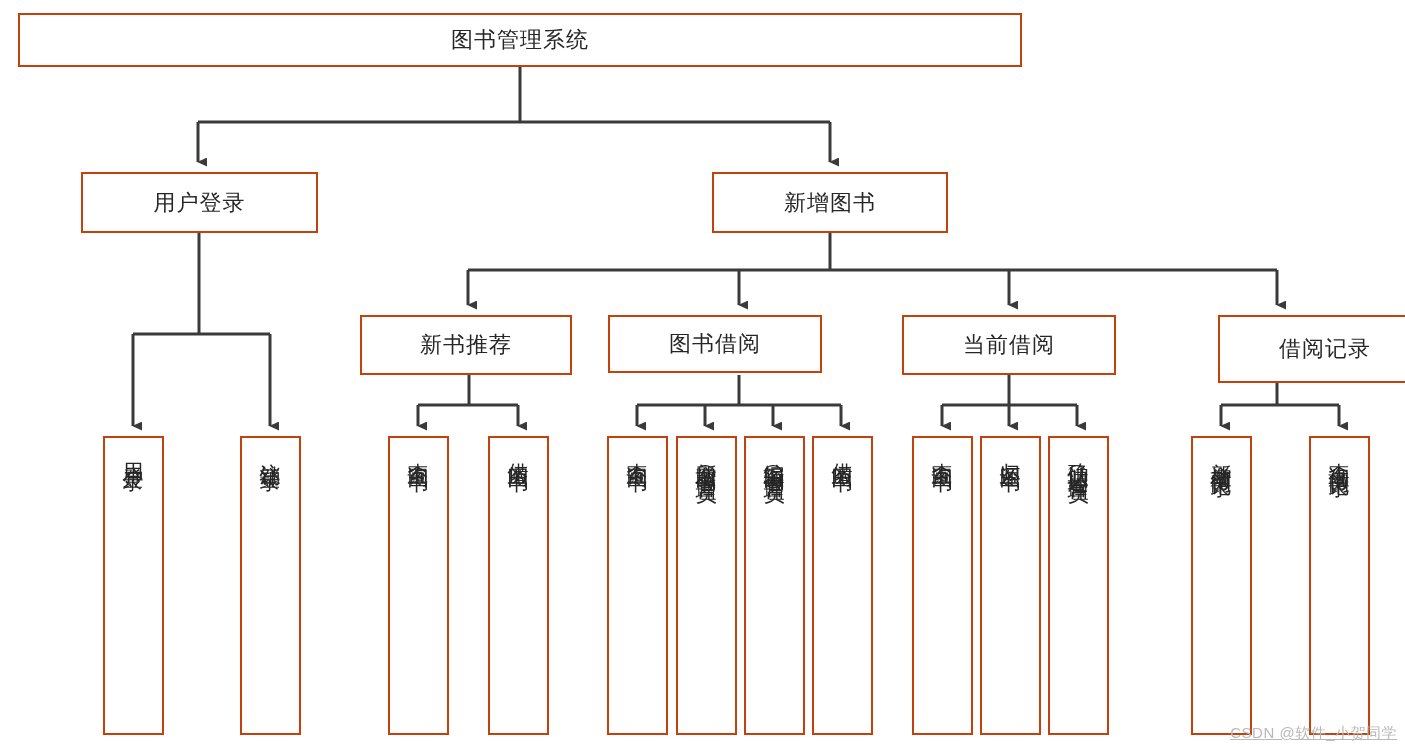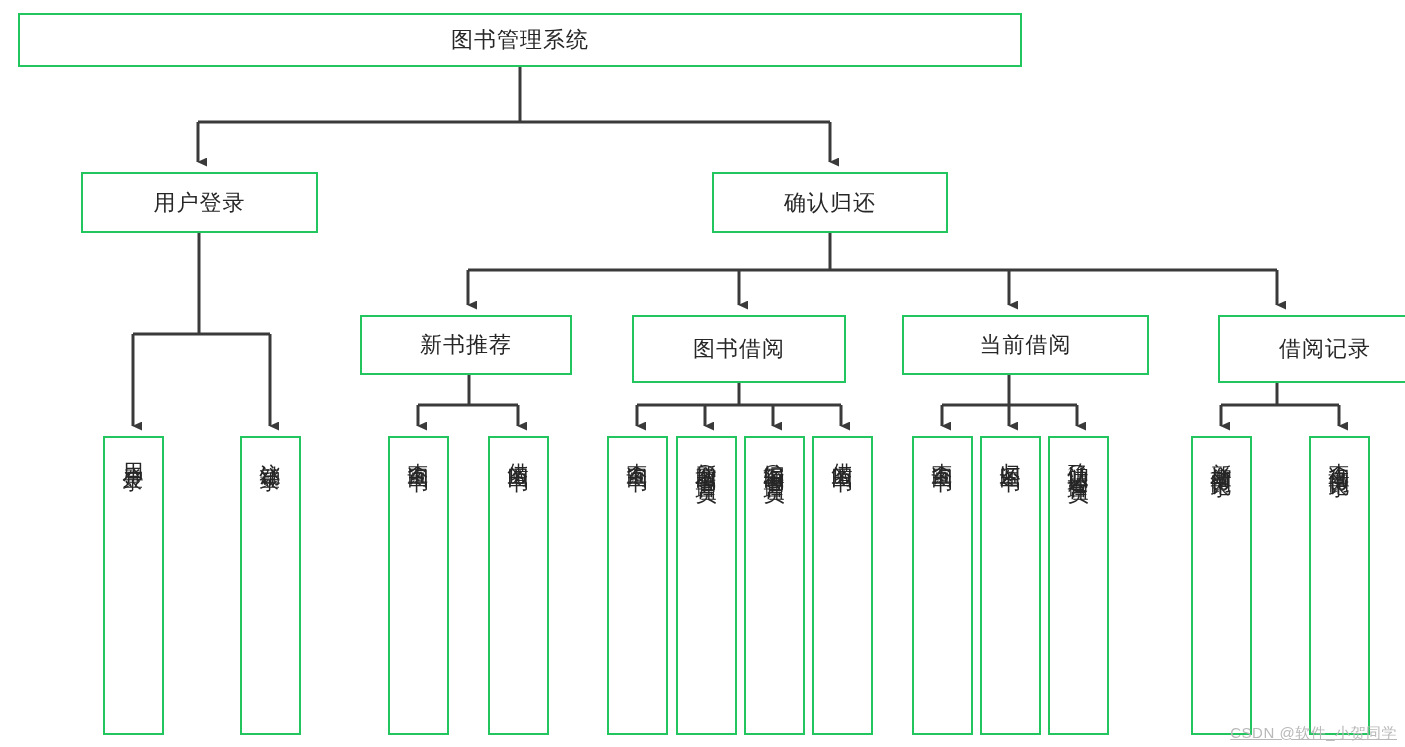--- a/index.html
+++ b/index.html
@@ -24,21 +24,21 @@
     left: 0;
     top: 0;
     width: 1405px;
     height: 747px;
     pointer-events: none;
   }
   .node {
     position: absolute;
     box-sizing: border-box;
     background: #ffffff;
-    border: 2px solid #22c55e;
+    border: 2px solid #c2410c;
     display: flex;
     align-items: center;
     justify-content: center;
     color: #262626;
     z-index: 2;
   }
   .node .label {
     display: block;
     text-align: center;
     line-height: 1.32;
@@ -134,32 +134,32 @@
 
   <div class="node root horizontal" style="left:18px; top:13px; width:1004px; height:54px;">
     <span class="label">图书管理系统</span>
   </div>
 
   <div class="node horizontal" style="left:81px; top:172px; width:237px; height:61px;">
     <span class="label">用户登录</span>
   </div>
 
   <div class="node horizontal" style="left:712px; top:172px; width:236px; height:61px;">
-    <span class="label">确认归还</span>
+    <span class="label">新增图书</span>
   </div>
 
   <div class="node horizontal" style="left:360px; top:315px; width:212px; height:60px;">
     <span class="label">新书推荐</span>
   </div>
 
-  <div class="node horizontal" style="left:632px; top:315px; width:214px; height:68px;">
+  <div class="node horizontal" style="left:608px; top:315px; width:214px; height:58px;">
     <span class="label">图书借阅</span>
   </div>
 
-  <div class="node horizontal" style="left:902px; top:315px; width:247px; height:60px;align-items:center;">
+  <div class="node horizontal" style="left:902px; top:315px; width:214px; height:60px;align-items:center;">
     <span class="label">当前借阅</span>
   </div>
 
   <div class="node horizontal" style="left:1218px; top:315px; width:214px; height:68px;">
     <span class="label">借阅记录</span>
   </div>
 
   <div class="node vertical" style="left:103px; top:436px; width:61px; height:299px;">
     <span class="label">用户登录</span>
   </div>

